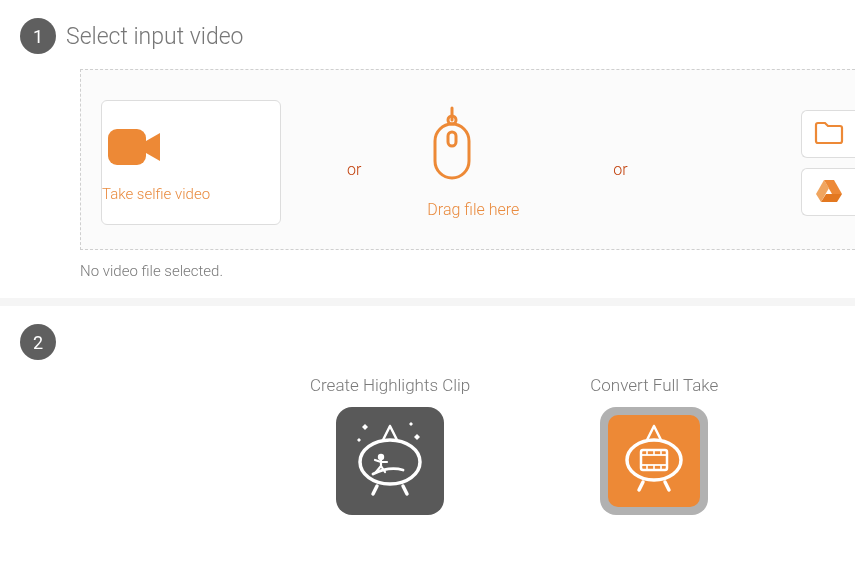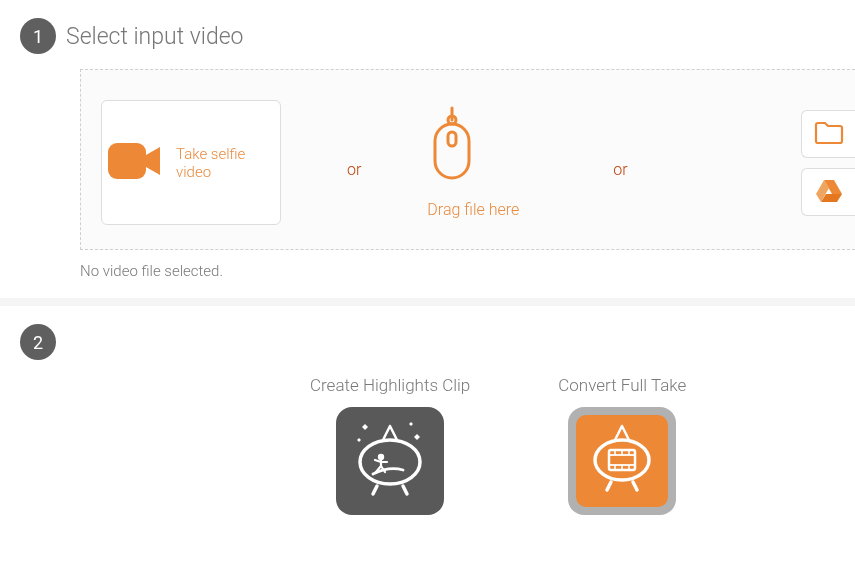--- a/index.html
+++ b/index.html
@@ -51,22 +51,22 @@
       align-items: center;
     }
 
     .selfie-box {
       width: 180px;
       height: 125px;
       border: 1px solid #ddd;
       border-radius: 6px;
       background: #ffffff;
       display: flex;
-      flex-direction: row;
-      align-items: center;
+      flex-direction: column;
+      align-items: flex-start;
       justify-content: center;
       gap: 10px;
       cursor: pointer;
     }
     .selfie-label {
       color: #e98b3f;
       font-size: 15px;
     }
 
     .or-text {
@@ -114,21 +114,21 @@
     }
 
     .divider-gap {
       height: 8px;
       background: #f5f5f5;
     }
 
     
     .output-options {
       display: flex;
-      gap: 88px;
+      gap: 120px;
       margin-left: 290px;
       margin-top: 6px;
     }
     .output-option {
       display: flex;
       flex-direction: column;
       align-items: center;
       gap: 12px;
     }
     .output-label {

